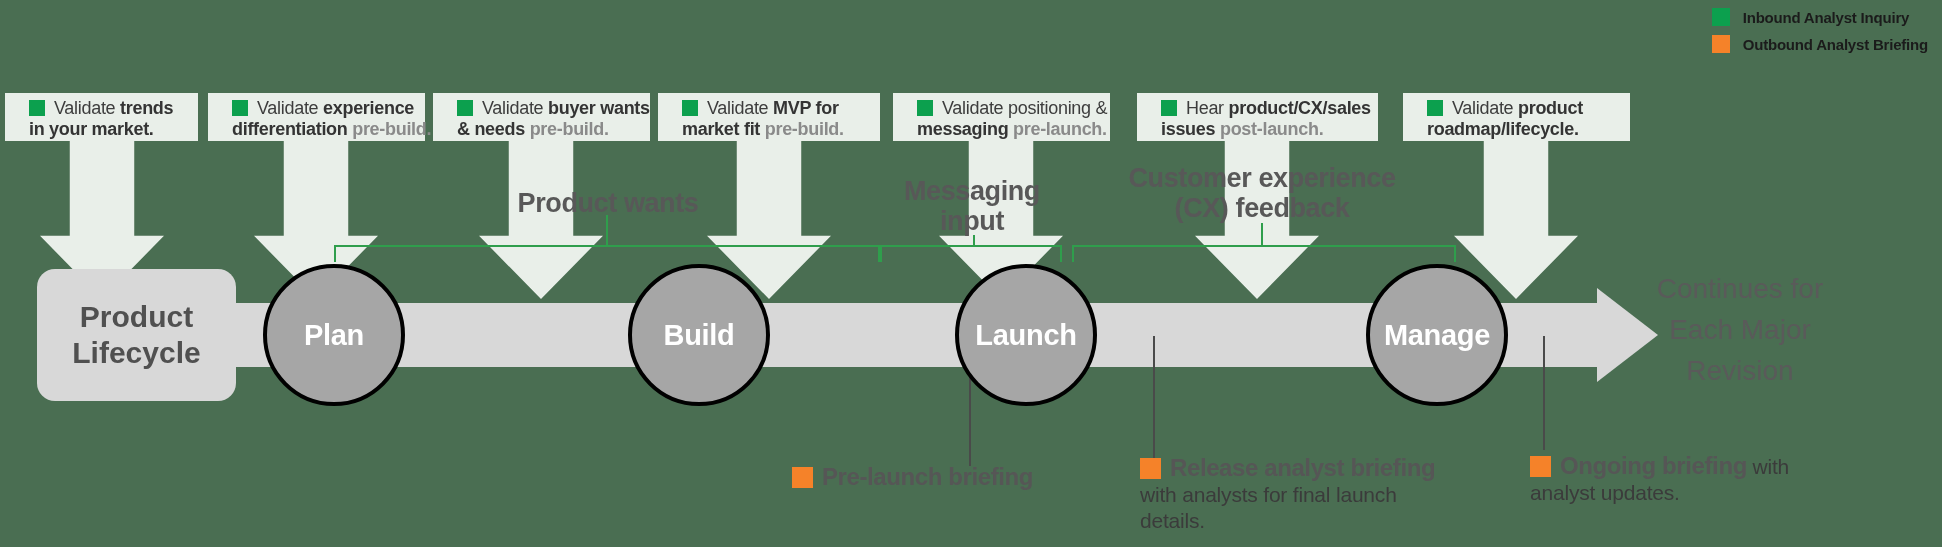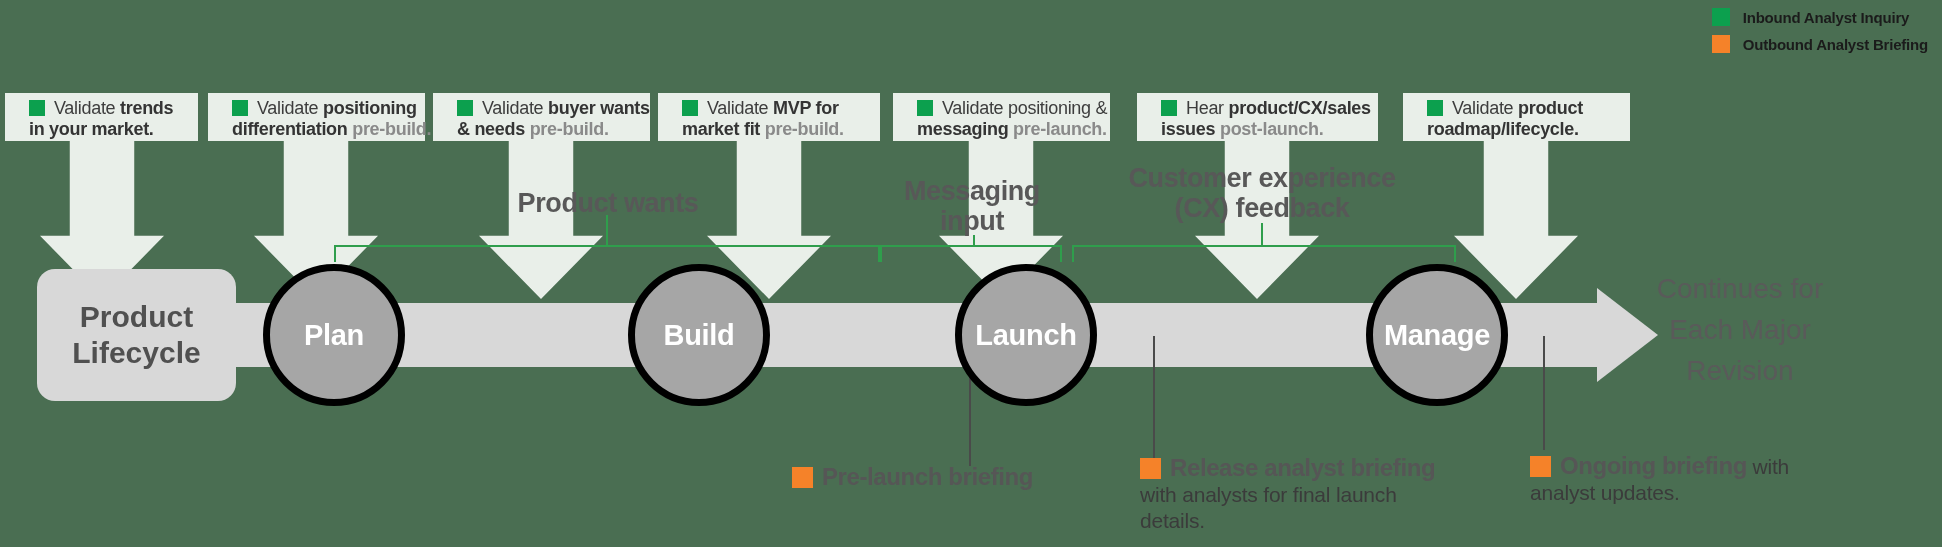--- a/index.html
+++ b/index.html
@@ -44,21 +44,21 @@
     line-height:30px;text-align:center;white-space:pre-line;letter-spacing:-0.4px;}
 
   
   .bar{position:absolute;left:200px;top:303px;width:1397px;height:64px;background:var(--bar);}
   .bar-head{position:absolute;left:1597px;top:288px;width:61px;height:94px;background:var(--bar);
     clip-path:polygon(0 0,100% 50%,0 100%);}
   .pl-box{position:absolute;left:37px;top:269px;width:199px;height:132px;background:var(--bar);
     border-radius:18px;display:flex;align-items:center;justify-content:center;text-align:center;
     font-weight:bold;font-size:30px;line-height:36px;color:#505050;white-space:pre-line;}
   .stage-circle{position:absolute;top:264px;width:142px;height:142px;box-sizing:border-box;
-    background:var(--circle);border:7px solid #000000;border-radius:50%;
+    background:var(--circle);border:4px solid #000000;border-radius:50%;
     display:flex;align-items:center;justify-content:center;
     color:#fff;font-weight:bold;font-size:29px;letter-spacing:-0.3px;}
   .end-note{position:absolute;left:1630px;top:268px;width:220px;text-align:center;
     font-size:28px;line-height:41px;color:#5a5a5a;white-space:pre-line;}
 
   
   .connector{position:absolute;width:2px;background:var(--connector);top:336px;}
 
   
   .bottom-label{position:absolute;font-size:21px;line-height:26px;color:#3b3b3b;
@@ -104,21 +104,21 @@
     <span class="tick up" style="left:93px;height:11px;top:-12px;"></span>
   </div>
   <div class="bracket" style="left:1072px;width:384px;">
     <span class="tick down" style="left:0;"></span>
     <span class="tick down" style="right:0;"></span>
     <span class="tick up" style="left:189px;height:23px;top:-24px;"></span>
   </div>
 
   <div id="top-boxes">
       <div class="top-box" style="left: 5px; width: 193px;"><span class="sq-green"></span><span class="seg-n">Validate </span><span class="seg-b">trends</span><br><span class="seg-b">in your market.</span></div>
-      <div class="top-box" style="left: 208px; width: 217px;"><span class="sq-green"></span><span class="seg-n">Validate </span><span class="seg-b">positioning</span><br><span class="seg-b">differentiation </span><span class="seg-g">pre-build.</span></div>
+      <div class="top-box" style="left: 208px; width: 217px;"><span class="sq-green"></span><span class="seg-n">Validate </span><span class="seg-b">experience</span><br><span class="seg-b">differentiation </span><span class="seg-g">pre-build.</span></div>
       <div class="top-box" style="left: 433px; width: 217px;"><span class="sq-green"></span><span class="seg-n">Validate </span><span class="seg-b">buyer wants</span><br><span class="seg-b">&amp; needs </span><span class="seg-g">pre-build.</span></div>
       <div class="top-box" style="left: 658px; width: 222px;"><span class="sq-green"></span><span class="seg-n">Validate </span><span class="seg-b">MVP for</span><br><span class="seg-b">market fit </span><span class="seg-g">pre-build.</span></div>
       <div class="top-box" style="left: 893px; width: 217px;"><span class="sq-green"></span><span class="seg-n">Validate positioning &amp;</span><br><span class="seg-b">messaging </span><span class="seg-g">pre-launch.</span></div>
       <div class="top-box" style="left: 1137px; width: 241px;"><span class="sq-green"></span><span class="seg-n">Hear </span><span class="seg-b">product/CX/sales</span><br><span class="seg-b">issues </span><span class="seg-g">post-launch.</span></div>
       <div class="top-box" style="left: 1403px; width: 227px;"><span class="sq-green"></span><span class="seg-n">Validate </span><span class="seg-b">product</span><br><span class="seg-b">roadmap/lifecycle.</span></div>
     </div>
 
   <div class="stage-label" style="left:458px;top:188px;width:300px;">Product wants</div>
   <div class="stage-label" style="left:872px;top:176px;width:200px;">Messaging
 input</div>

